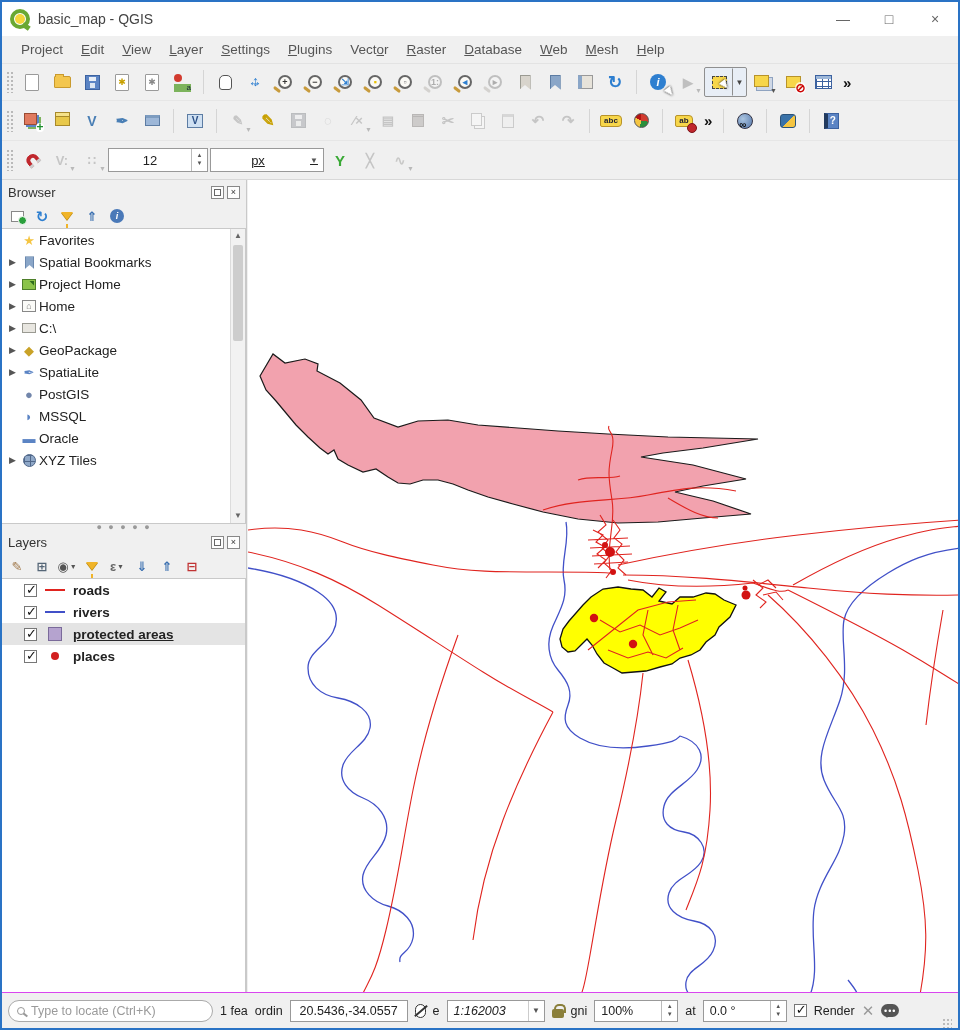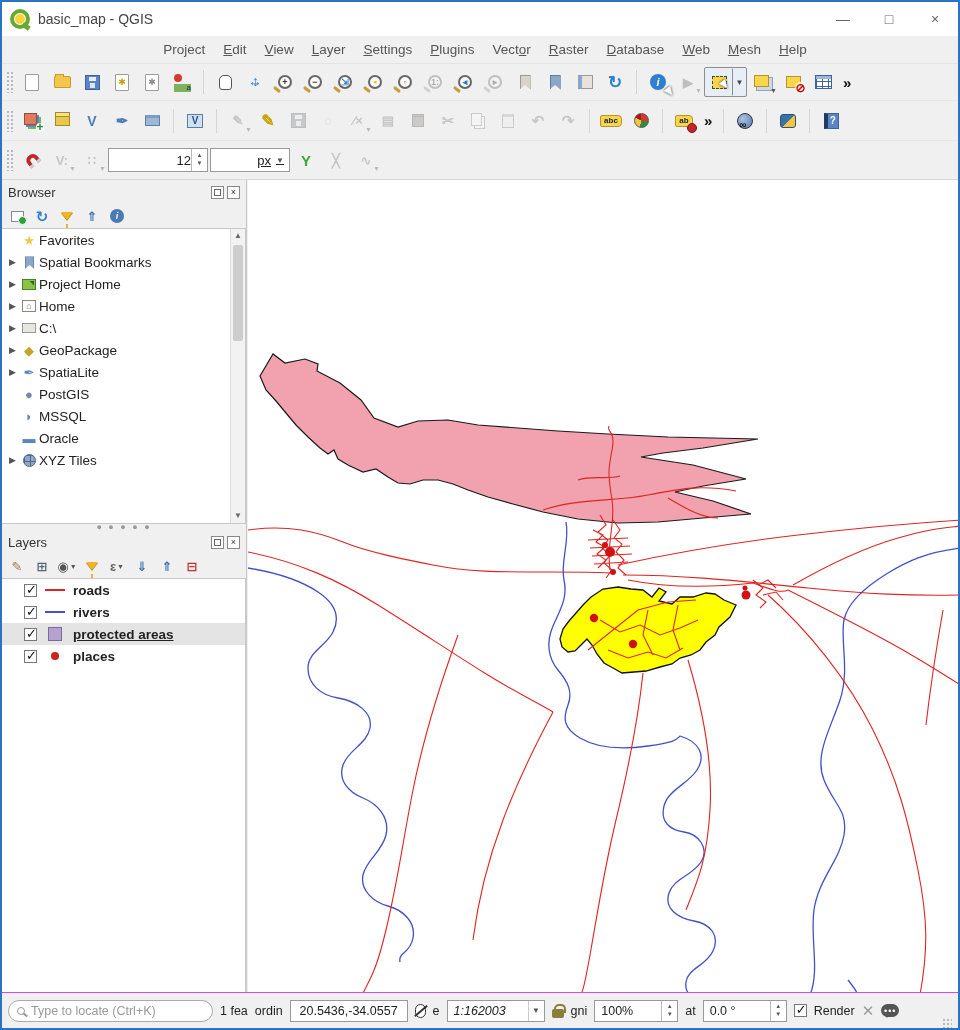--- a/index.html
+++ b/index.html
@@ -13,21 +13,21 @@
               display:flex; align-items:center; padding-left:8px; }
   #qgis-logo { width:20px; height:20px; border-radius:50%; border:4px solid #6aa832; position:relative; margin-right:8px; }
   #qgis-logo::before { content:""; position:absolute; inset:1px; border-radius:50%; background:#f5d53a; }
   #qgis-logo::after { content:""; position:absolute; right:-4px; bottom:-4px; width:8px; height:5px; background:#6aa832; transform:rotate(35deg); }
   #title-text { color:#444; font-size:14px; }
   #win-controls { margin-left:auto; display:flex; height:100%; }
   .winbtn { width:46px; height:100%; display:flex; align-items:center; justify-content:center; color:#666; font-size:14px; }
 
   
   #menubar { position:absolute; left:0; right:0; top:34px; height:28px; background:#f0f0f0;
-             display:flex; align-items:center; padding-left:10px; border-bottom:1px solid #e3e3e3;justify-content:center; }
+             display:flex; align-items:center; padding-left:10px; border-bottom:1px solid #e3e3e3; }
   .menu-item { padding:4px 9px; color:#555; font-size:13.5px; }
   .menu-item u { text-decoration:underline; }
 
   
   .toolbar { position:absolute; left:0; right:0; background:#f0f0f0; display:flex; align-items:center; gap:2px; padding-left:2px; }
   #tb1 { top:62px; height:37px; border-bottom:1px solid #e6e6e6; }
   #tb2 { top:99px; height:40px; border-bottom:1px solid #e6e6e6; }
   #tb3 { top:139px; height:39px; border-bottom:1px solid #d8d8d8; }
   .handle { width:8px; height:22px; margin:0 2px;
             background-image:radial-gradient(#b9b9b9 1px, transparent 1.2px); background-size:4px 4px; }
@@ -87,21 +87,21 @@
   .ic.globe::after { content:"\221E"; position:absolute; left:1px; bottom:-2px; color:#111; font-size:10px; font-weight:bold; }
   .ic.python { width:16px; height:14px; border-radius:3px; background:linear-gradient(135deg,#3a72a8 50%, #f5c542 50%); border:1px solid #2a5278; }
   .ic.helpbook { width:15px; height:16px; background:#5b84c4; color:#fff; font-weight:bold; font-size:10px; border:1px solid #3c62a0; border-left:4px solid #223a5e; }
   .ic.magnet { width:13px; height:12px; border:4px solid #c0272d; border-bottom:none; border-radius:7px 7px 0 0; transform:rotate(-40deg); position:relative; }
   .ic.magnet::after { content:""; position:absolute; left:-4px; right:-4px; bottom:0; height:3px;
                       background:linear-gradient(90deg,#ccc 0 4px, transparent 4px calc(100% - 4px), #ccc calc(100% - 4px)); }
   .ic.glyph { font-weight:bold; }
 
   
   .spin, .combo { height:24px; background:#fff; border:1px solid #999; display:flex; align-items:center; font-size:13px; }
-  .spin .val, .combo .val { flex:1; padding:0 0; text-align:right; }
+  .spin .val, .combo .val { flex:1; padding:0 6px; text-align:center; }
   .steps { width:16px; height:100%; border-left:1px solid #bbb; display:flex; flex-direction:column; align-items:center; justify-content:center; color:#555; font-size:6px; line-height:1.3; }
   .combo .arrow { width:18px; text-align:center; color:#555; font-size:8px; }
 
   
   #dock { position:absolute; left:0; top:178px; width:245px; bottom:32px; background:#f0f0f0; border-right:1px solid #c9c9c9; }
   .panel-header { height:24px; display:flex; align-items:center; padding:0 6px; color:#333; }
   .panel-title { flex:1; font-size:13px; }
   .wbtn { width:13px; height:13px; border:1px solid #888; margin-left:3px; position:relative; background:#fdfdfd; display:flex; align-items:center; justify-content:center; font-size:9px; color:#333; }
   .wbtn.float::before { content:""; position:absolute; right:2px; top:2px; width:5px; height:5px; border:1px solid #666; background:#fff; }
   .wbtn.float::after { content:""; position:absolute; left:2px; bottom:2px; width:5px; height:5px; border:1px solid #666; background:#fff; }
@@ -391,21 +391,21 @@
         <span class="ic glyph" style="color: rgb(119, 119, 119);">∷</span>
         <span class="dd">▼</span>
       </button>
       <div class="spin" style="width: 100px;">
         <span class="val">12</span>
         <span class="steps">
           <span>▲</span>
           <span>▼</span>
         </span>
       </div>
-      <div class="combo" style="width: 80px; text-decoration: underline;">
+      <div class="combo" style="width: 114px; text-decoration: underline;">
         <span class="val">px</span>
         <span class="arrow">▼</span>
       </div>
       <button class="tbtn">
         <span class="ic glyph" style="color: rgb(57, 169, 53); font-size: 15px;">Y</span>
       </button>
       <button class="tbtn dis">
         <span class="ic glyph" style="color: rgb(119, 119, 119);">╳</span>
       </button>
       <button class="tbtn dis">

